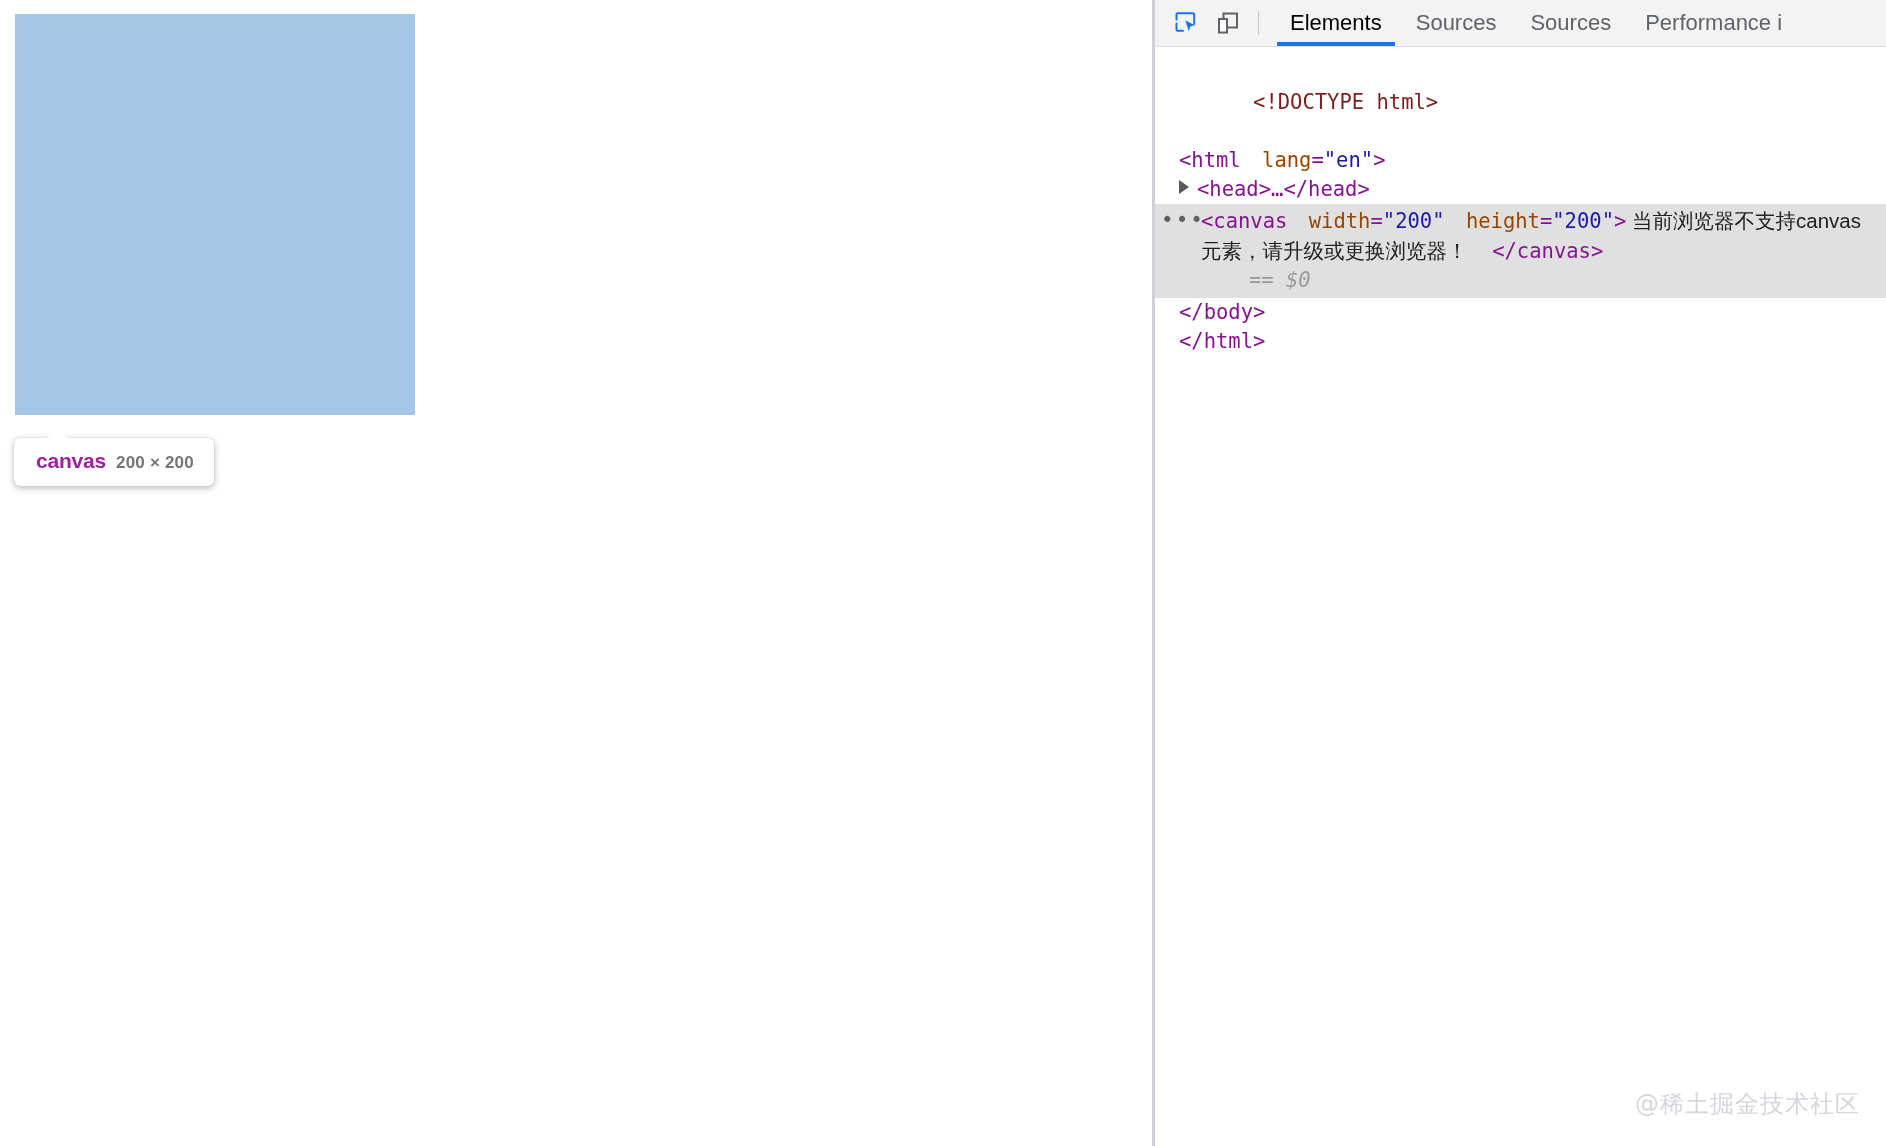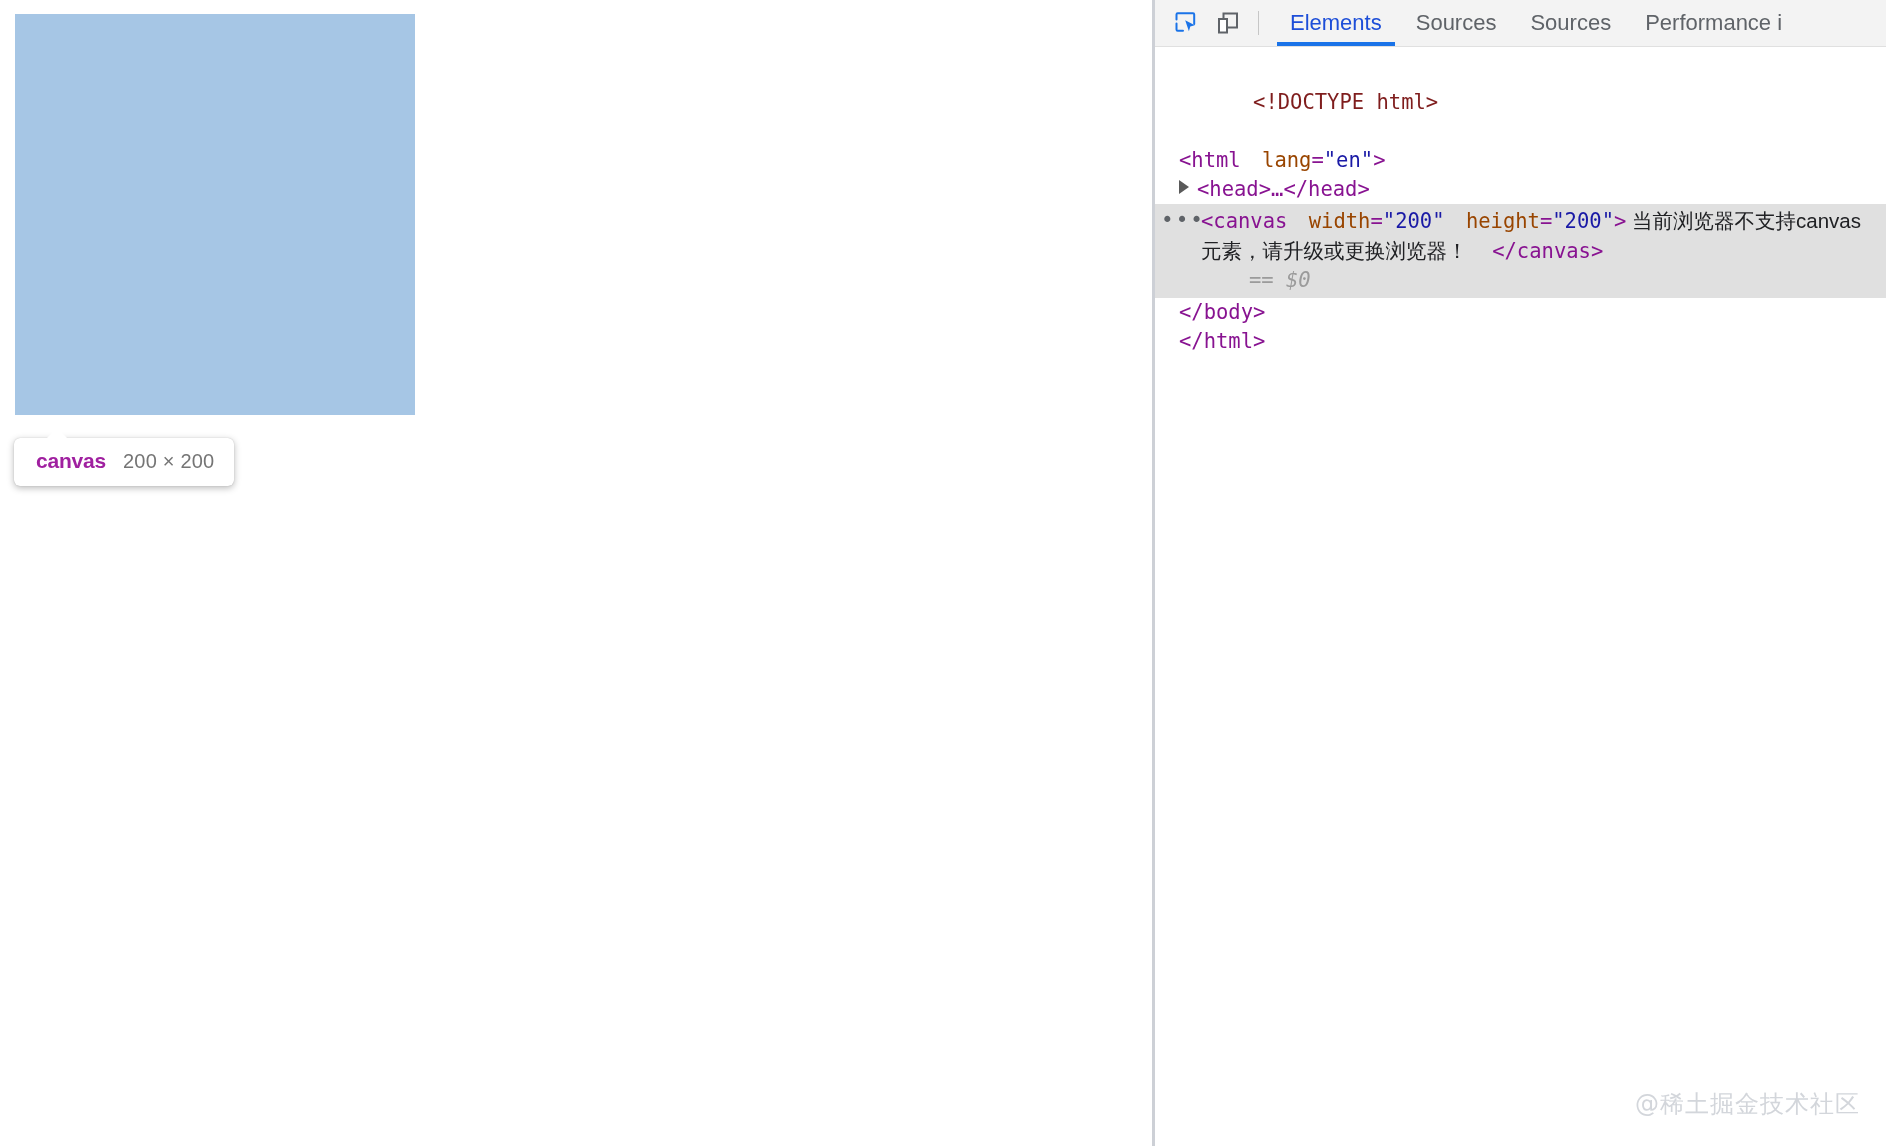--- a/index.html
+++ b/index.html
@@ -58,23 +58,24 @@
     border-bottom: 11px solid #ffffff;
   }
   .tt-tag {
     color: #a020a0;
     font-weight: bold;
     font-size: 21px;
     letter-spacing: -0.2px;
   }
   .tt-dims {
     color: #757575;
-    font-size: 20px;
-    margin-left: 17px;
+    font-size: 17px;
+    margin-left: 10px;
     letter-spacing: 0.2px;
+    font-weight: bold;
   }
 
   
   #devtools {
     position: absolute;
     left: 1152px;
     top: 0;
     width: 734px;
     height: 1146px;
     background: #ffffff;
@@ -120,21 +121,21 @@
   .tab {
     display: flex;
     align-items: center;
     padding: 0 17px;
     font-size: 22px;
     color: #5f6368;
     position: relative;
     white-space: nowrap;
   }
   .tab.active {
-    color: #1d4ed8;
+    color: #000000;
   }
   .tab.active::after {
     content: "";
     position: absolute;
     left: 4px; right: 4px;
     bottom: 0;
     height: 4px;
     background: #1a73e8;
   }
 

